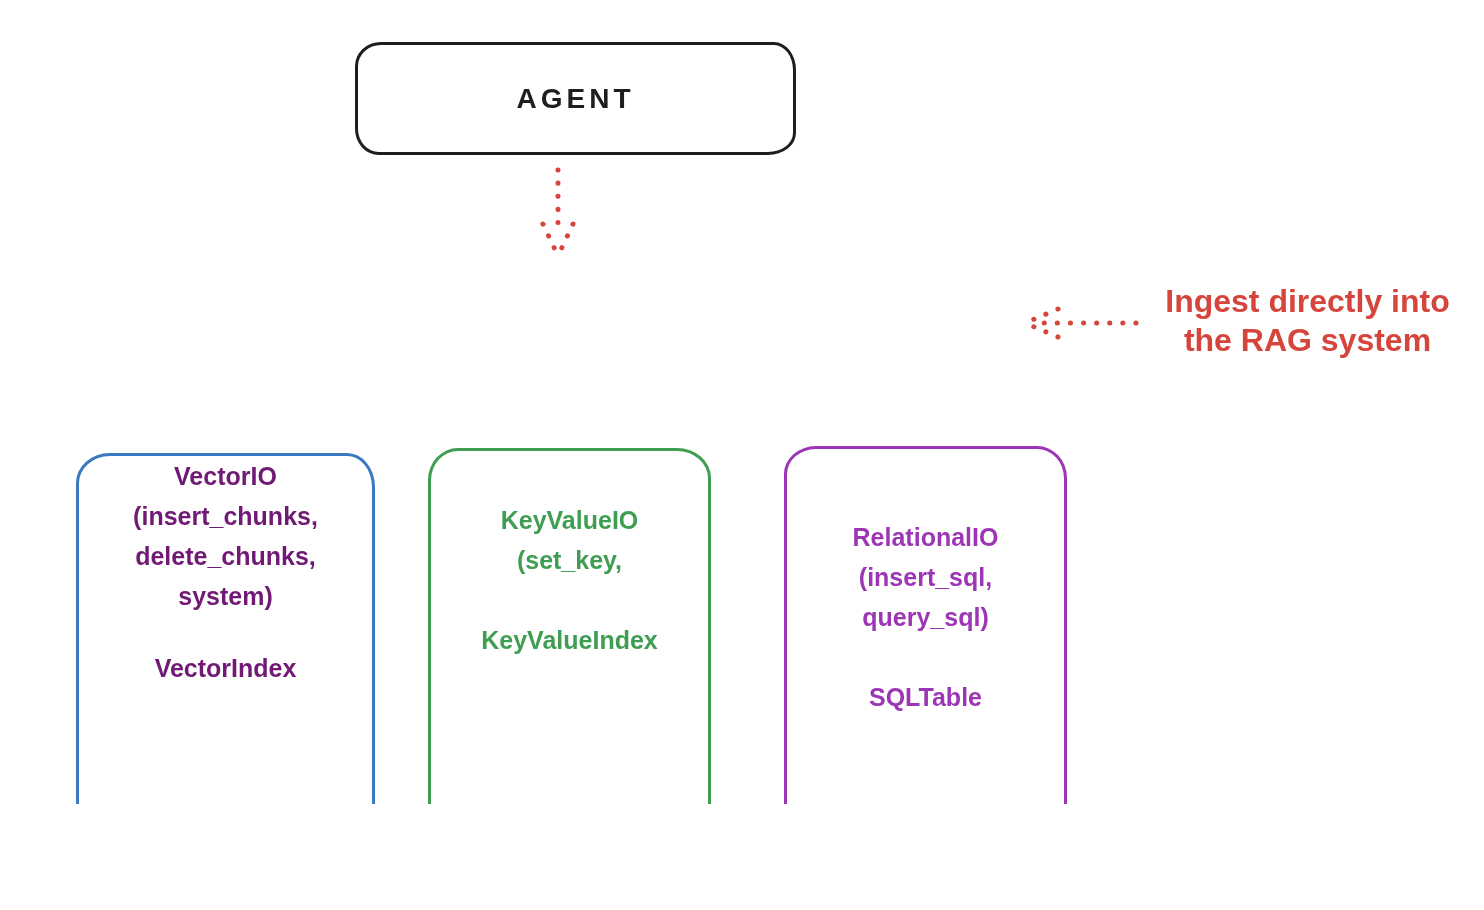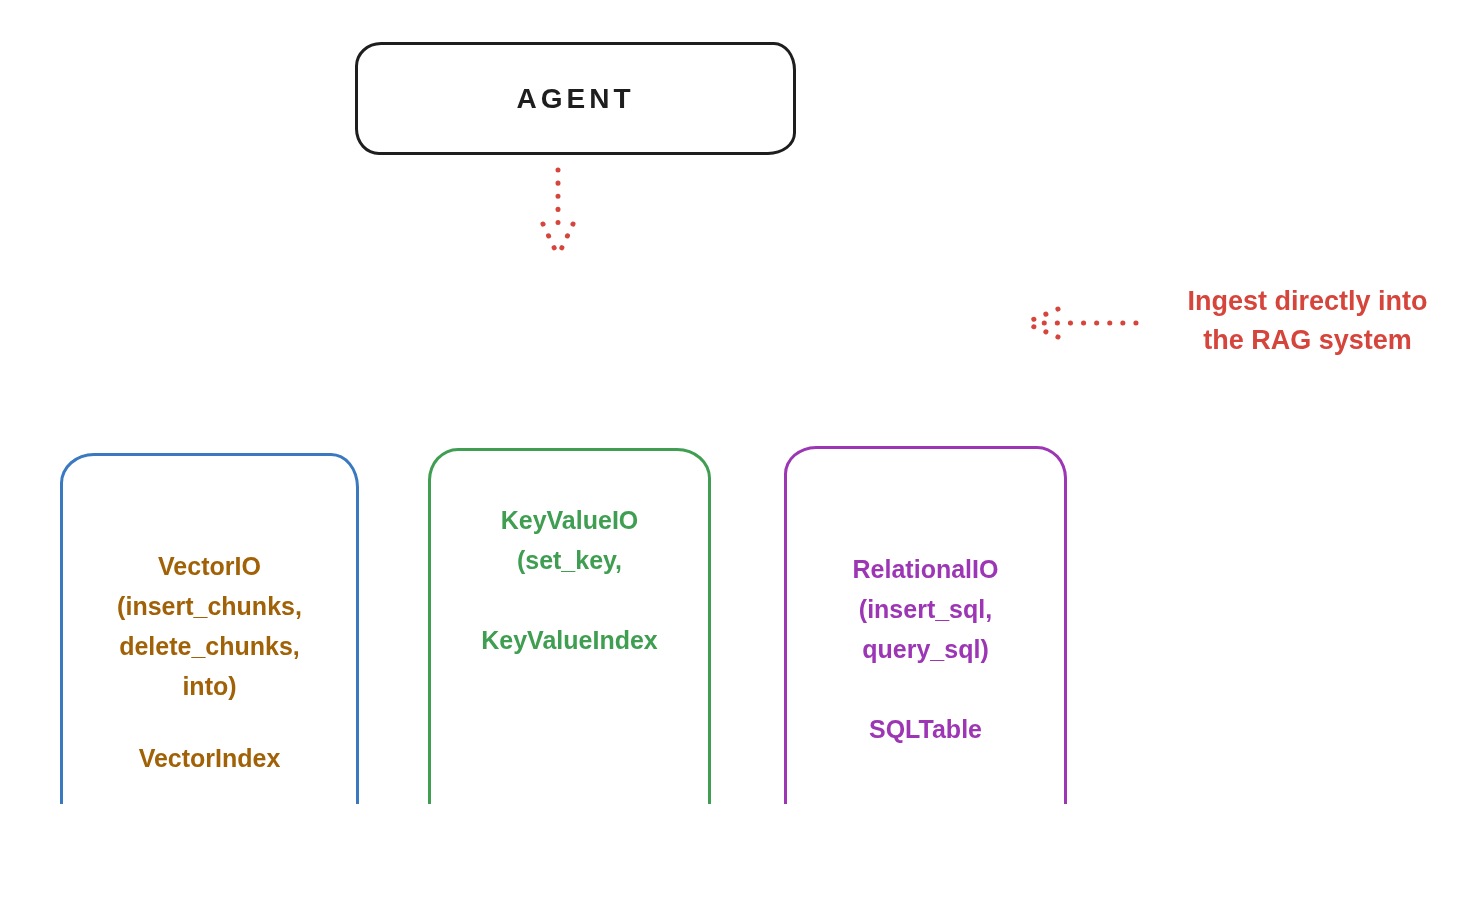--- a/index.html
+++ b/index.html
@@ -51,53 +51,52 @@
     display: flex;
     flex-direction: column;
     align-items: center;
     text-align: center;
     font-size: 25px;
     font-weight: 600;
     line-height: 40px;
   }
   .storage-box .idx-label { margin-top: 32px; }
   .vector-box {
-    left: 60px; top: 453px;
+    left: 76px; top: 453px;
     width: 299px; height: 414px;
     border: 3.5px solid #3a78c0;
     border-radius: 34px 28px 32px 30px / 30px 34px 28px 32px;
-    color: #a16207;
-    padding-top: 90px;
+    color: #701a75;
   }
   .keyvalue-box {
     left: 428px; top: 448px;
     width: 283px; height: 408px;
     border: 3.5px solid #3f9e52;
     border-radius: 30px 34px 28px 32px / 32px 30px 34px 28px;
     color: #3f9e52;
     padding-top: 49px;
   }
   .keyvalue-box .idx-label { margin-top: 40px; }
   .relational-box {
     left: 784px; top: 446px;
     width: 283px; height: 410px;
     border: 3.5px solid #9c36b5;
     border-radius: 32px 30px 34px 28px / 28px 32px 30px 34px;
     color: #9c36b5;
-    padding-top: 100px;
+    padding-top: 68px;
   }
   .relational-box .idx-label { margin-top: 40px; text-align: center; }
   
   .ingest-note {
     position: absolute;
     left: 1140px; top: 282px;
     width: 335px;
     text-align: center;
     color: #d6453c;
-    font-size: 27px;
+    font-size: 32px;
     font-weight: 700;
     line-height: 39px;
   }
   
   .arrow { position: absolute; }
   .arrow-down { left: 536px; top: 162px; }
   .arrow-left { left: 1014px; top: 302px; }
   .dotline {
     fill: none;
     stroke: #d6453c;
@@ -130,21 +129,21 @@
 
   <div class="ingest-note">
     <div>Ingest directly into</div>
     <div>the RAG system</div>
   </div>
 
   <div class="storage-box vector-box">
     <div>VectorIO</div>
     <div>(insert_chunks,</div>
     <div>delete_chunks,</div>
-    <div>into)</div>
+    <div>system)</div>
     <div class="idx-label">VectorIndex</div>
   </div>
 
   <div class="storage-box keyvalue-box">
     <div>KeyValueIO</div>
     <div>(set_key,</div>
     <div class="idx-label">KeyValueIndex</div>
   </div>
 
   <div class="storage-box relational-box">

